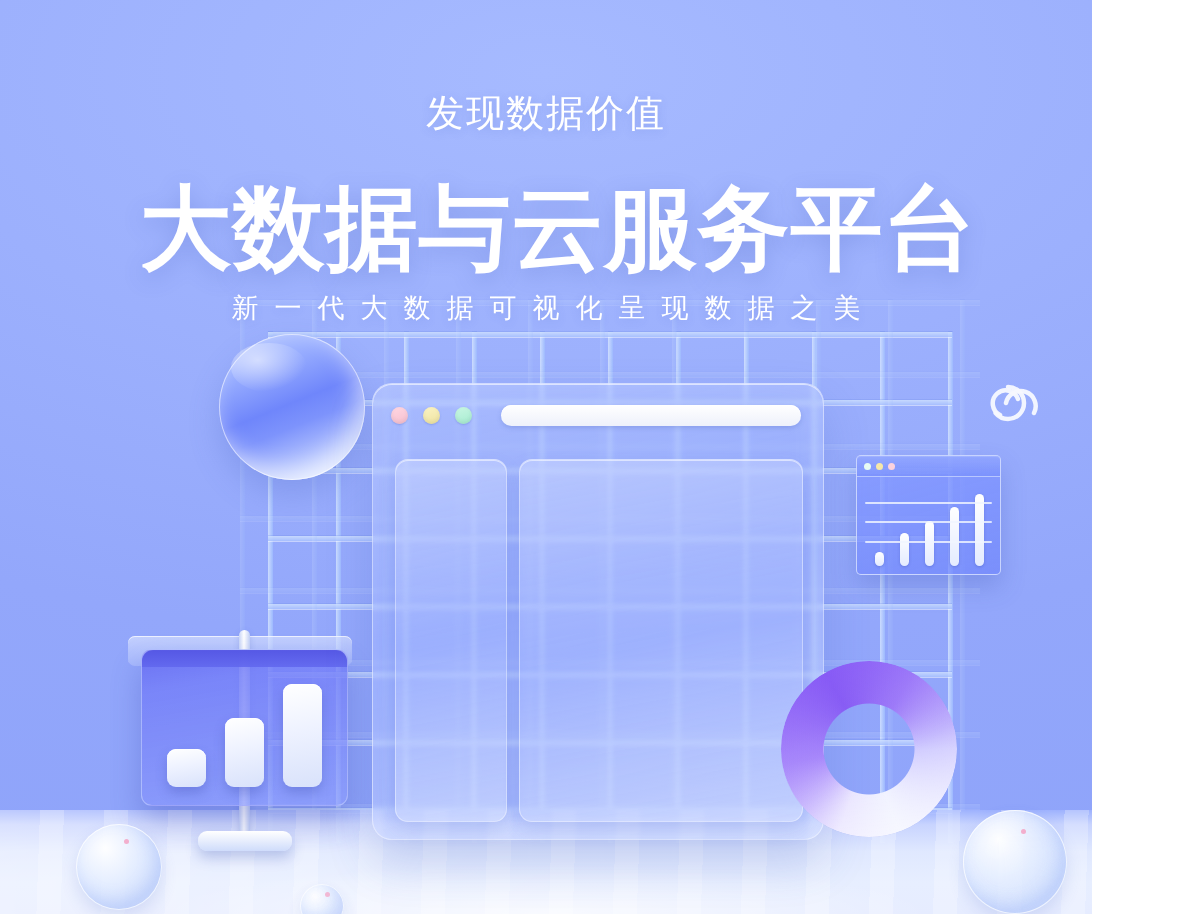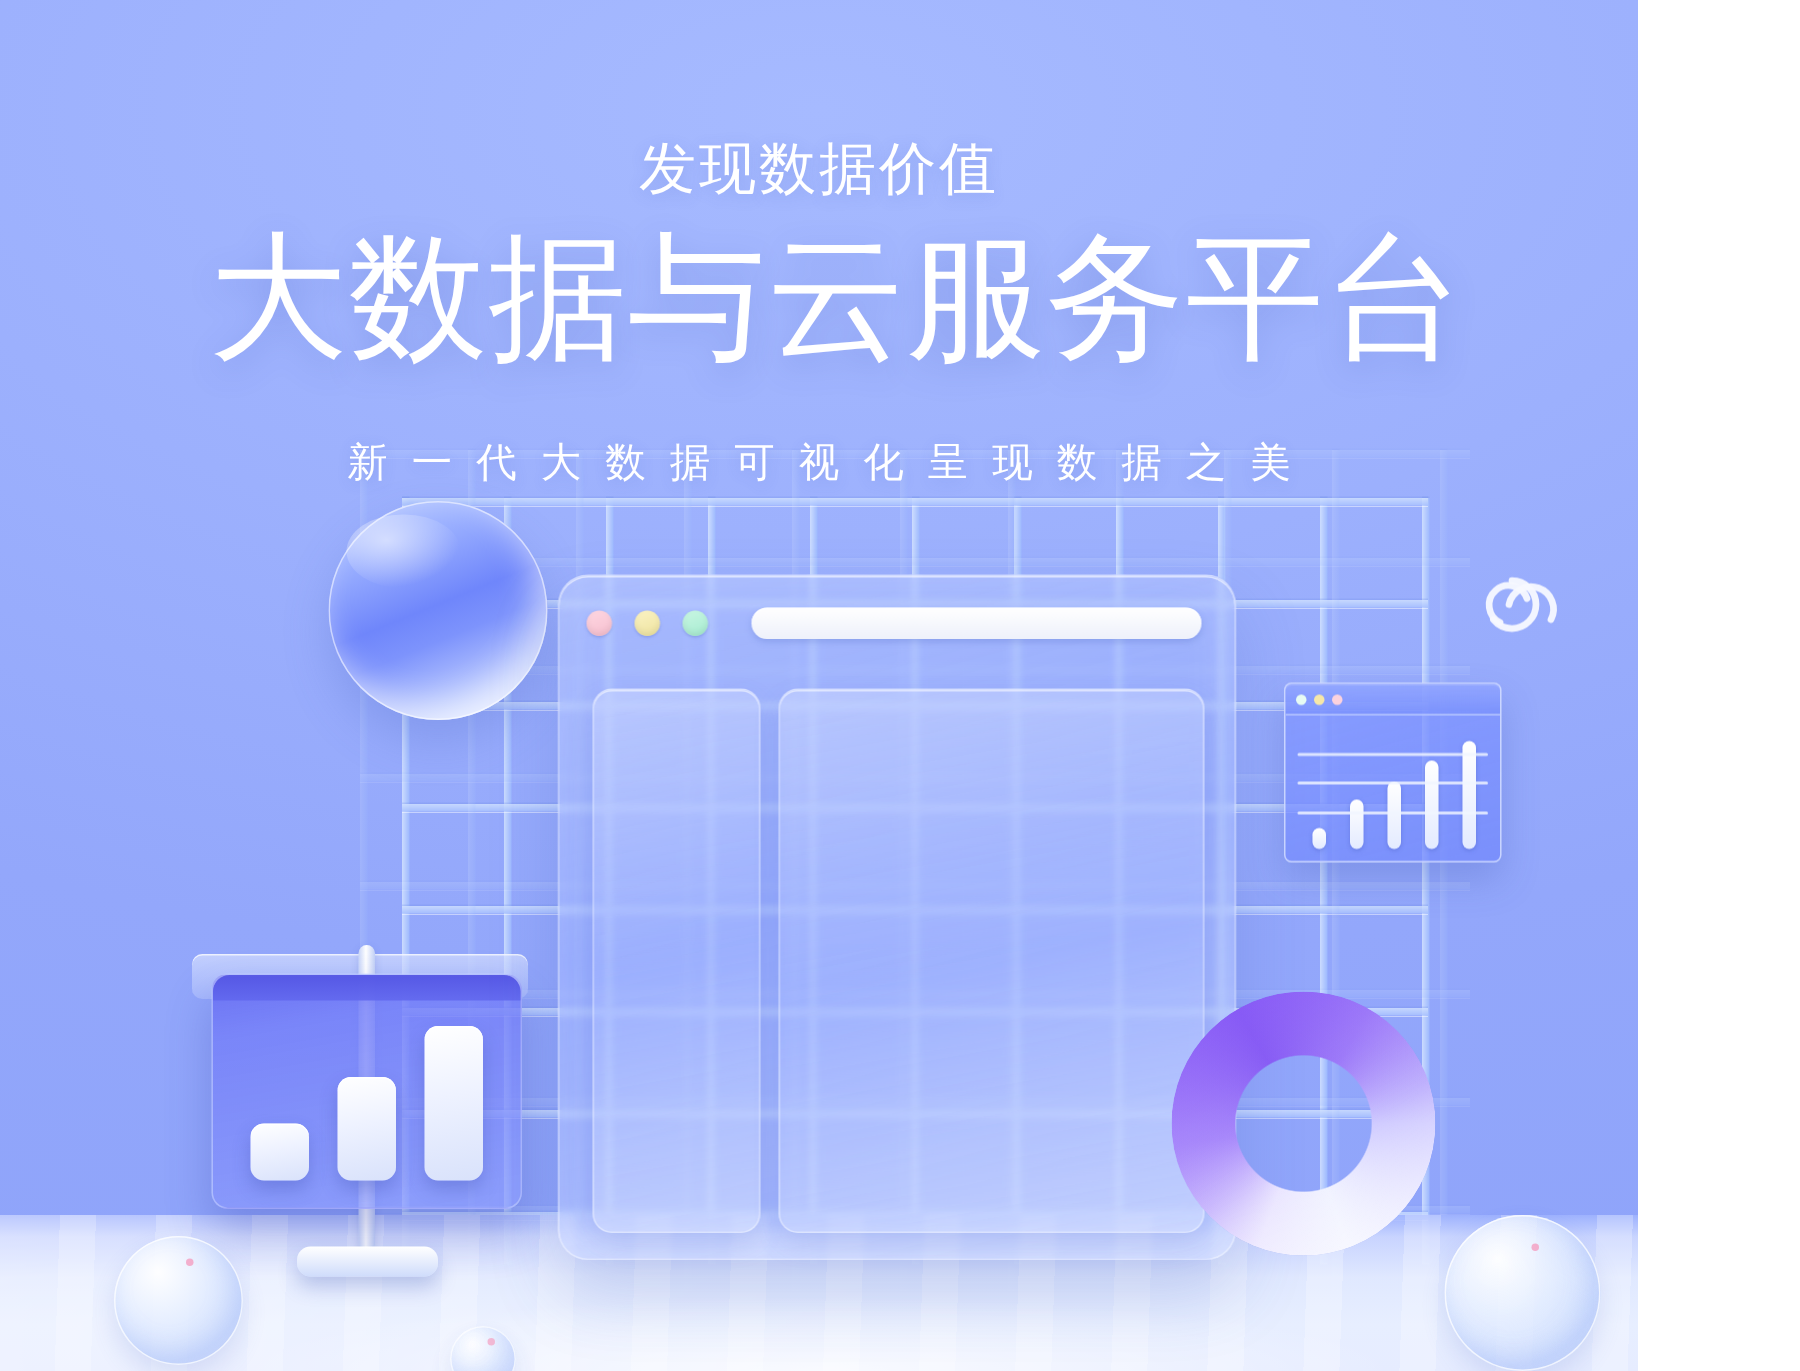--- a/index.html
+++ b/index.html
@@ -160,22 +160,22 @@
   .bubble.b2{left:963px;top:810px;width:104px;height:104px;}
   .bubble.b3{left:300px;top:884px;width:44px;height:44px;opacity:.85;}
 
   
   .eyebrow{
     position:absolute;left:0;right:0;top:94px;text-align:center;color:#ffffff;
     font-size:38px;line-height:1;letter-spacing:2px;font-weight:400;
     text-shadow:0 2px 10px rgba(70,95,190,.22);
   }
   .headline{
-    position:absolute;left:0;right:0;top:151px;text-align:center;color:#ffffff;
-    font-size:92px;line-height:1.05;font-weight:400;letter-spacing:1px;
+    position:absolute;left:0;right:0;top:180px;text-align:center;color:#ffffff;
+    font-size:92px;line-height:1.05;font-weight:700;letter-spacing:1px;
     text-shadow:0 6px 22px rgba(60,85,180,.26);
     padding-left:24px;
   }
   .subline{
     position:absolute;left:0;right:0;top:295px;text-align:center;color:#ffffff;
     font-size:27px;line-height:1;font-weight:400;letter-spacing:16px;text-indent:16px;
     text-shadow:0 2px 10px rgba(70,95,190,.20);
   }
 </style>
 </head>

